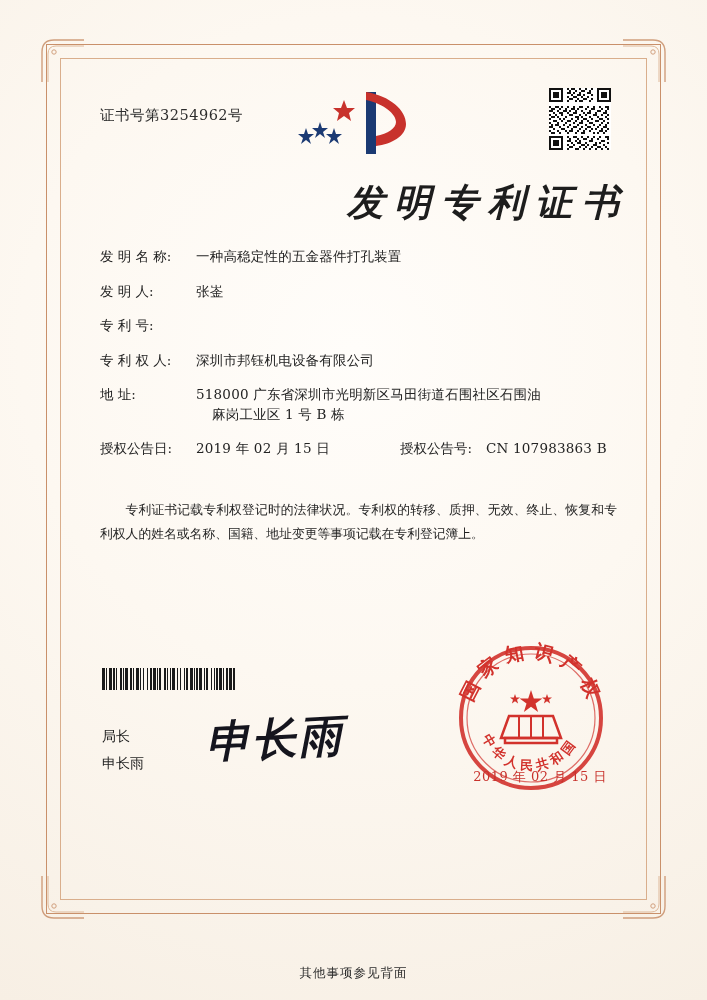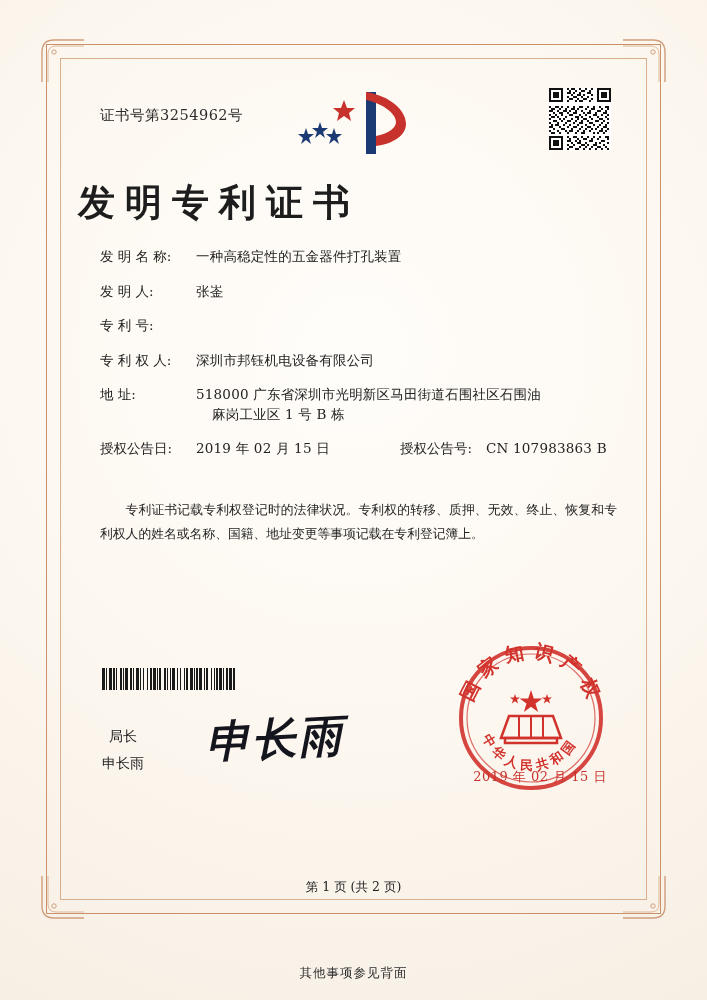--- a/index.html
+++ b/index.html
@@ -52,26 +52,27 @@
   }
   .qr svg{display:block}
 
   .logo{
     position:absolute;left:50%;top:6px;transform:translateX(-50%);
     width:120px;height:78px;
   }
 
   .title{
     position:absolute;left:0;right:0;top:100px;
-    text-align:left;
+    text-align:right;
     font-size:37px;
     letter-spacing:10px;
     font-weight:bold;
     color:#1d1d1d;
     font-family:"DejaVu Serif", serif;
+    font-style:italic;
   }
 
   .fields{
     position:absolute;left:22px;right:10px;top:172px;
     font-size:13.5px;
     line-height:1;
     color:#232323;
     font-family:"DejaVu Serif", serif;
   }
   .row{display:flex;align-items:flex-start;margin-bottom:21px;}
@@ -106,21 +107,20 @@
     display:flex;align-items:stretch;gap:0;
   }
   .barcode i{display:block;background:#1a1a1a;height:100%;}
 
   
   .sign-label{
     position:absolute;left:24px;top:645px;
     font-size:14px;line-height:1.9;
     font-family:"DejaVu Serif", serif;
     color:#1f1f1f;
-    text-align:center;
   }
   .sign-script{
     position:absolute;left:128px;top:632px;
     font-size:44px;
     font-family:"DejaVu Serif", serif;
     font-style:italic;
     font-weight:bold;
     color:#15151e;
     letter-spacing:2px;
     transform:rotate(-3deg);
@@ -584,19 +584,18 @@
           <line x1="12" y1="-4" x2="12" y2="18" stroke="#d2322c" stroke-width="2"></line>
           <polygon points="0,-30 2.8,-21.6 11.4,-21.6 4.5,-16.4 7.1,-8 0,-13.2 -7.1,-8 -4.5,-16.4 -11.4,-21.6 -2.8,-21.6" fill="#d2322c"></polygon>
           <polygon points="-16,-26 -14.8,-22.4 -11,-22.4 -14,-20.2 -12.9,-16.6 -16,-18.8 -19.1,-16.6 -18,-20.2 -21,-22.4 -17.2,-22.4" fill="#d2322c"></polygon>
           <polygon points="16,-26 17.2,-22.4 21,-22.4 18,-20.2 19.1,-16.6 16,-18.8 12.9,-16.6 14,-20.2 11,-22.4 14.8,-22.4" fill="#d2322c"></polygon>
         </g>
       </svg>
     </div>
 
     <div class="seal-date">2019 年 02 月 15 日</div>
 
-    <div class="page-num">第 1 页 (共 2 页)</div>
 
   </div>
 
   <div class="footnote">其他事项参见背面</div>
 
 </div>
 
 </body></html>

